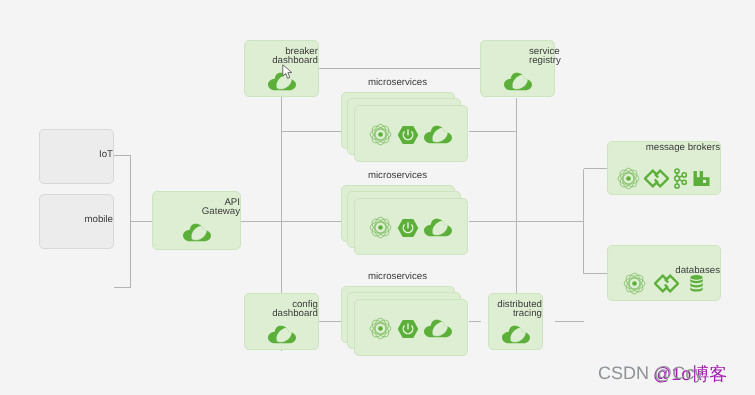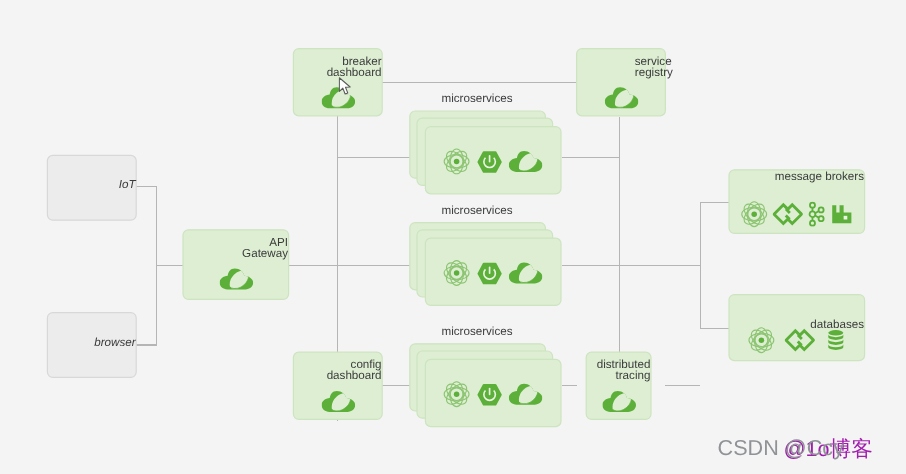--- a/index.html
+++ b/index.html
@@ -3,21 +3,21 @@
 <meta charset="utf-8">
 <title>Spring Cloud microservices architecture diagram</title>
 <style>
   html,body{margin:0;padding:0;}
   body{width:755px;height:395px;background:#f4f4f4;overflow:hidden;
        font-family:"Liberation Sans",sans-serif;
        -webkit-font-smoothing:antialiased;
        text-rendering:geometricPrecision;}
   #stage{position:relative;width:755px;height:395px;background:#f4f4f4;}
   .node{position:absolute;box-sizing:border-box;border-radius:5px;}
-  .gray{background:#ececec;border:1px solid #d8d8d8;font-style:italic;}
+  .gray{background:#ececec;border:1px solid #d8d8d8;}
   .green{background:#ddeed2;border:1px solid #cde4c0;}
   .lbl{position:absolute;left:0;right:0;text-align:right;color:#3c3c3c;
        font-size:9.7px;line-height:8.6px;white-space:pre;}
   .grouplbl{position:absolute;text-align:center;color:#3c3c3c;font-size:9.7px;
             line-height:11.5px;}
   svg.lines{position:absolute;left:0;top:0;pointer-events:none;}
   .iconrow{position:absolute;left:0;right:0;display:flex;align-items:center;
            justify-content:center;}
   .ic{display:block;}
   .stack{position:absolute;padding-left:20px;}
@@ -47,22 +47,22 @@
       <path d="M583.5 168.5 V273.5"></path>
       <path d="M583.5 168.5 H607.5"></path>
       <path d="M583.5 273.5 H607.5"></path>
       <path d="M554.5 321.5 H583.5"></path>
     </g>
   </svg>
 
   <div class="node gray" style="left:39px;top:129px;width:75px;height:55px;">
     <div class="lbl" style="top:21px;">IoT</div>
   </div>
-  <div class="node gray" style="left:39px;top:260px;width:75px;height:55px;">
-    <div class="lbl" style="top:21px;">browser</div>
+  <div class="node gray" style="left:39px;top:194px;width:75px;height:55px;">
+    <div class="lbl" style="top:21px;">mobile</div>
   </div>
 
   <div class="node green" style="left:152px;top:191px;width:89px;height:59px;">
     <div class="lbl" style="top:7px;"><span>API</span><br><span>Gateway</span></div>
     <div class="iconrow" style="top:31px;">
     <svg class="ic" width="28" height="19" viewBox="5 10 112 70">
       <defs>
             <clipPath id="cld0">
               <path d="M56 10 C72 10 85 21 87 34 C103 35 117 45 117 57 C117 70 105 80 91 80 L31 80 C17 80 5 70 5 57 C5 45 17 35 32 34 C34 21 40 10 56 10 Z"></path>
             </clipPath>

